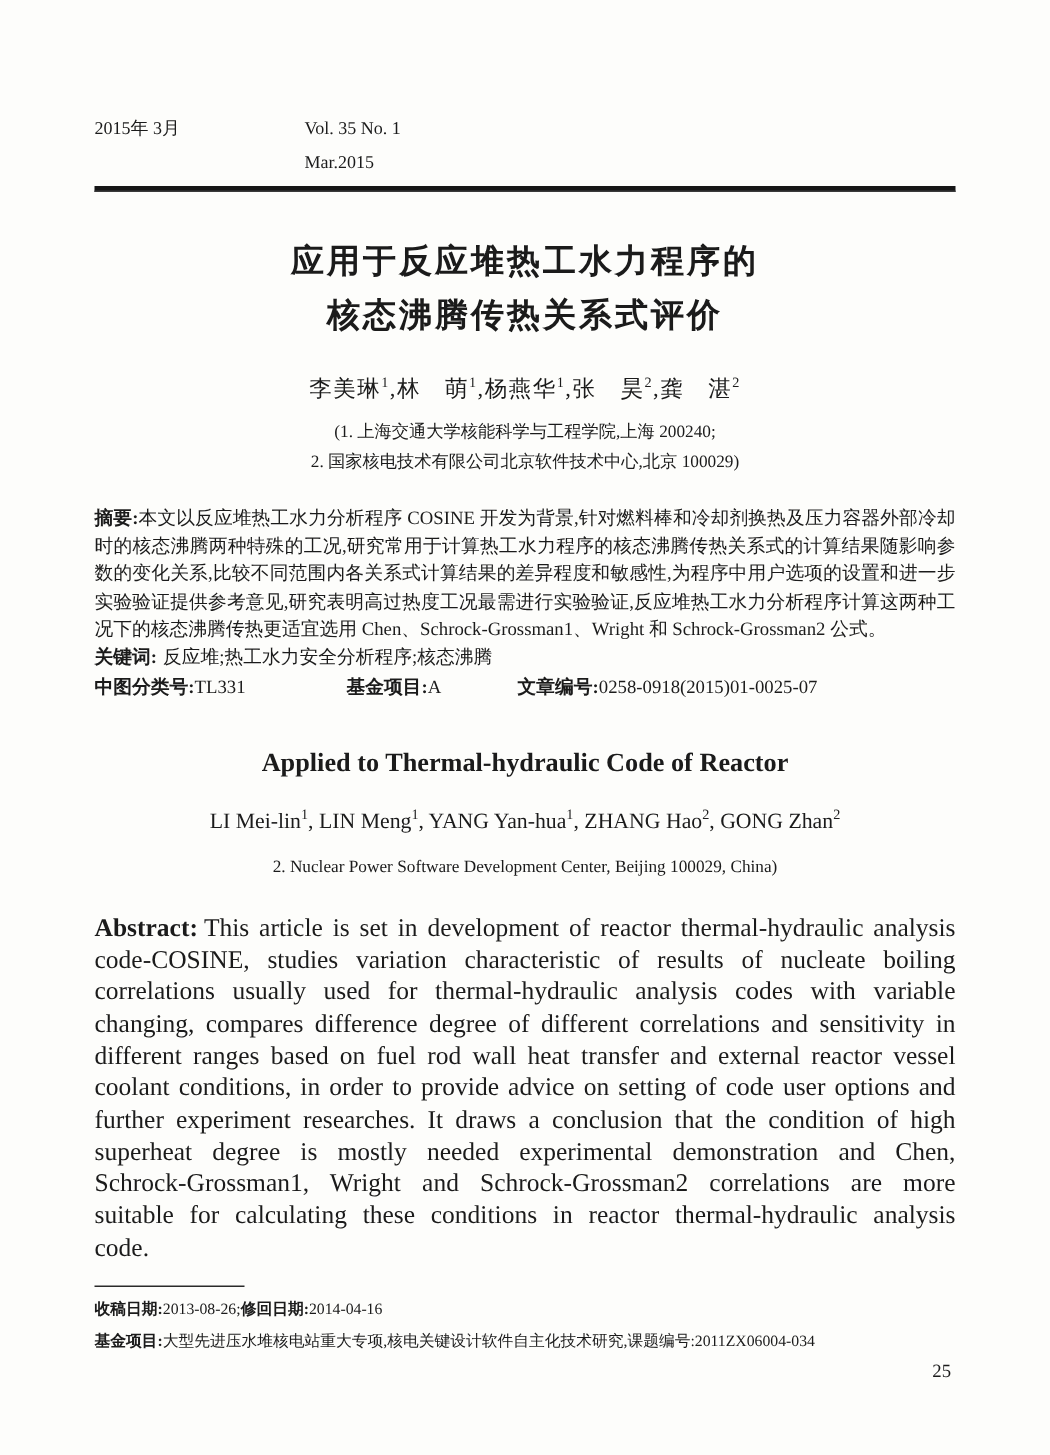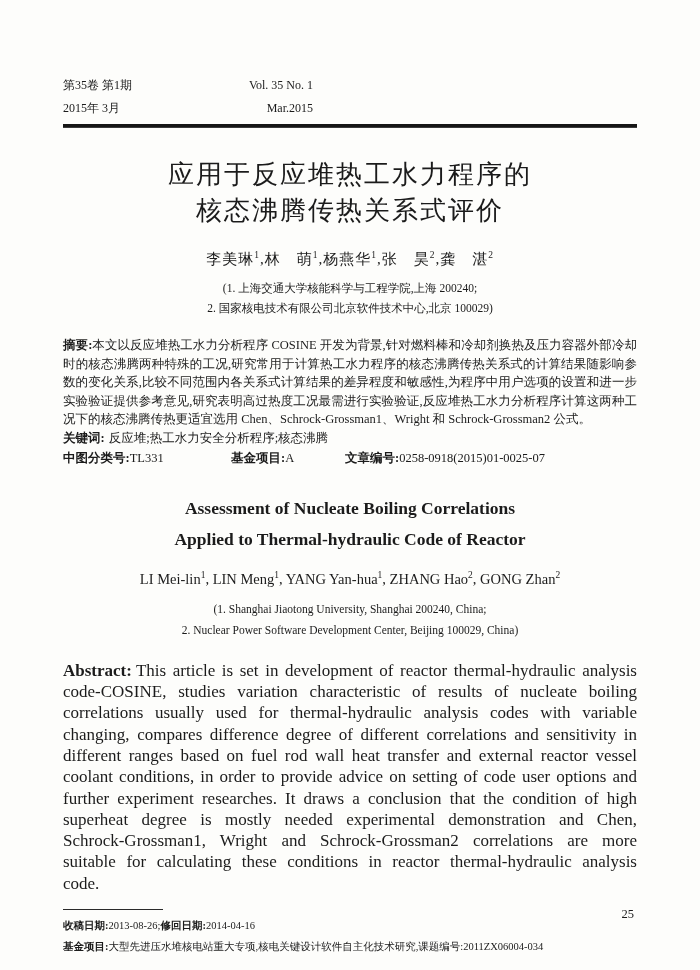--- a/index.html
+++ b/index.html
@@ -11,26 +11,26 @@
     color: #1b1b1b;
     box-sizing: border-box;
     padding: 74px 63px 0 63px;
     font-family: "Liberation Serif", "DejaVu Serif", serif;
     overflow: hidden;
   }
   
   .hdr-row { display: flex; font-size: 12px; line-height: 23px; }
   .hdr-left  { width: 140px; text-align: left; }
   .hdr-center{ flex: 1; text-align: center; }
-  .hdr-right { width: 110px; text-align: right; }
+  .hdr-right { width: 110px; }
   .journal-cn { font-weight: bold; letter-spacing: 7px; font-size: 13px; }
   .journal-en { font-size: 12.5px; }
   .hdr-rule { margin-top: 4px; height: 3px; background: #161616; border-bottom: 1px solid #3a3a3a; }
   
-  .title-cn { margin-top: 28px; text-align: center; font-size: 26px; font-weight: normal;
+  .title-cn { margin-top: 28px; text-align: center; font-size: 22px; font-weight: bold;
               line-height: 36px; letter-spacing: 2px;
               font-family: "Liberation Sans", "DejaVu Sans", sans-serif; }
   .authors-cn { margin-top: 22px; text-align: center; font-size: 15px; letter-spacing: 1px; }
   .authors-cn sup, .authors-en sup { font-size: 9.5px; }
   .affil-cn { margin-top: 9px; text-align: center; font-size: 11.5px; line-height: 20px; }
   
   .abstract-cn { margin: 18px 0 0 0; font-size: 12.5px; line-height: 18.6px; text-align: justify; }
   .keywords-cn { margin: 0; font-size: 12.5px; line-height: 19px; }
   .lbl { font-weight: bold; }
   .lbl-gap { margin-right: 4px; }
@@ -50,21 +50,20 @@
   .footnotes { margin-top: 5px; font-size: 10.5px; line-height: 21px; }
   .page-num { position: absolute; right: 66px; bottom: 48px; font-size: 12.5px; }
 </style>
 </head>
 <body>
 
 <div class="page">
 
   <div class="hdr-row">
     <div class="hdr-left">
-      <div>第35卷 第1期</div>
       <div>2015年  3月</div>
     </div>
     <div class="hdr-right">
       <div>Vol. 35  No. 1</div>
       <div>Mar.2015</div>
     </div>
   </div>
   <div class="hdr-rule"></div>
 
   <div class="title-cn">
@@ -83,28 +82,26 @@
 
   <p class="keywords-cn"><span class="lbl lbl-gap">关键词:</span><span>反应堆;热工水力安全分析程序;核态沸腾</span></p>
 
   <div class="class-line">
     <span class="class-c1"><span class="lbl">中图分类号:</span><span>TL331</span></span>
     <span class="class-c2"><span class="lbl">基金项目:</span><span>A</span></span>
     <span class="class-c3"><span class="lbl">文章编号:</span><span>0258-0918(2015)01-0025-07</span></span>
   </div>
 
   <div class="title-en">
-    <div>Assessment of Nucleate Boiling Correlations</div>
     <div>Applied to Thermal-hydraulic Code of Reactor</div>
   </div>
 
   <div class="authors-en"><span><span>LI Mei-lin</span><sup>1</sup></span><span>, </span><span><span>LIN Meng</span><sup>1</sup></span><span>, </span><span><span>YANG Yan-hua</span><sup>1</sup></span><span>, </span><span><span>ZHANG Hao</span><sup>2</sup></span><span>, </span><span><span>GONG Zhan</span><sup>2</sup></span></div>
 
   <div class="affil-en">
-    <div>(1. Shanghai Jiaotong University, Shanghai 200240, China;</div>
     <div>2. Nuclear Power Software Development Center, Beijing 100029, China)</div>
   </div>
 
   <p class="abstract-en"><span class="lbl lbl-gap">Abstract:</span><span>This article is set in development of reactor thermal-hydraulic analysis code-COSINE, studies variation characteristic of results of nucleate boiling correlations usually used for thermal-hydraulic analysis codes with variable changing, compares difference degree of different correlations and sensitivity in different ranges based on fuel rod wall heat transfer and external reactor vessel coolant conditions, in order to provide advice on setting of code user options and further experiment researches. It draws a conclusion that the condition of high superheat degree is mostly needed experimental demonstration and Chen, Schrock-Grossman1, Wright and Schrock-Grossman2 correlations are more suitable for calculating these conditions in reactor thermal-hydraulic analysis code.</span></p>
 
   <div class="foot-sep"></div>
 
   <div class="footnotes">
     <div><span class="lbl">收稿日期:</span><span>2013-08-26;</span><span class="lbl">修回日期:</span><span>2014-04-16</span></div>
     <div><span class="lbl">基金项目:</span><span>大型先进压水堆核电站重大专项,核电关键设计软件自主化技术研究,课题编号:2011ZX06004-034</span></div>

